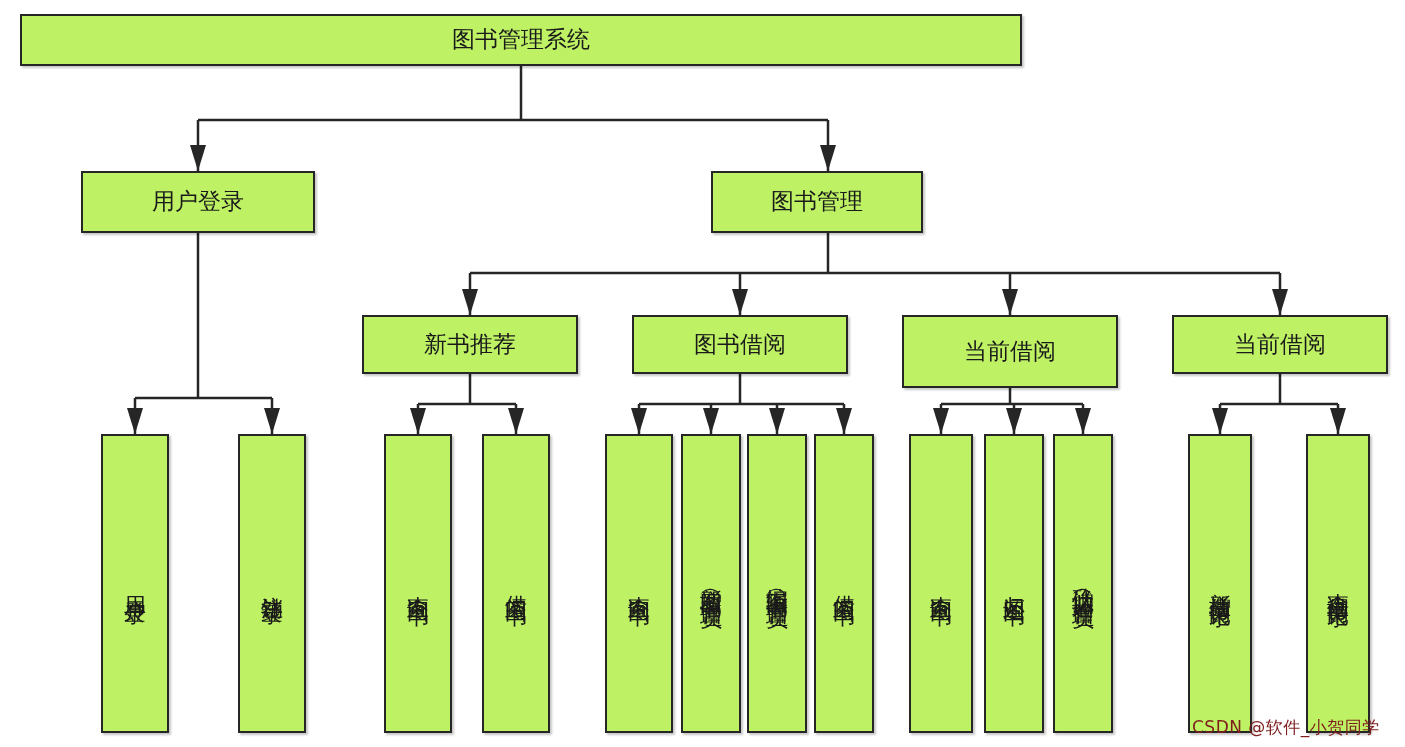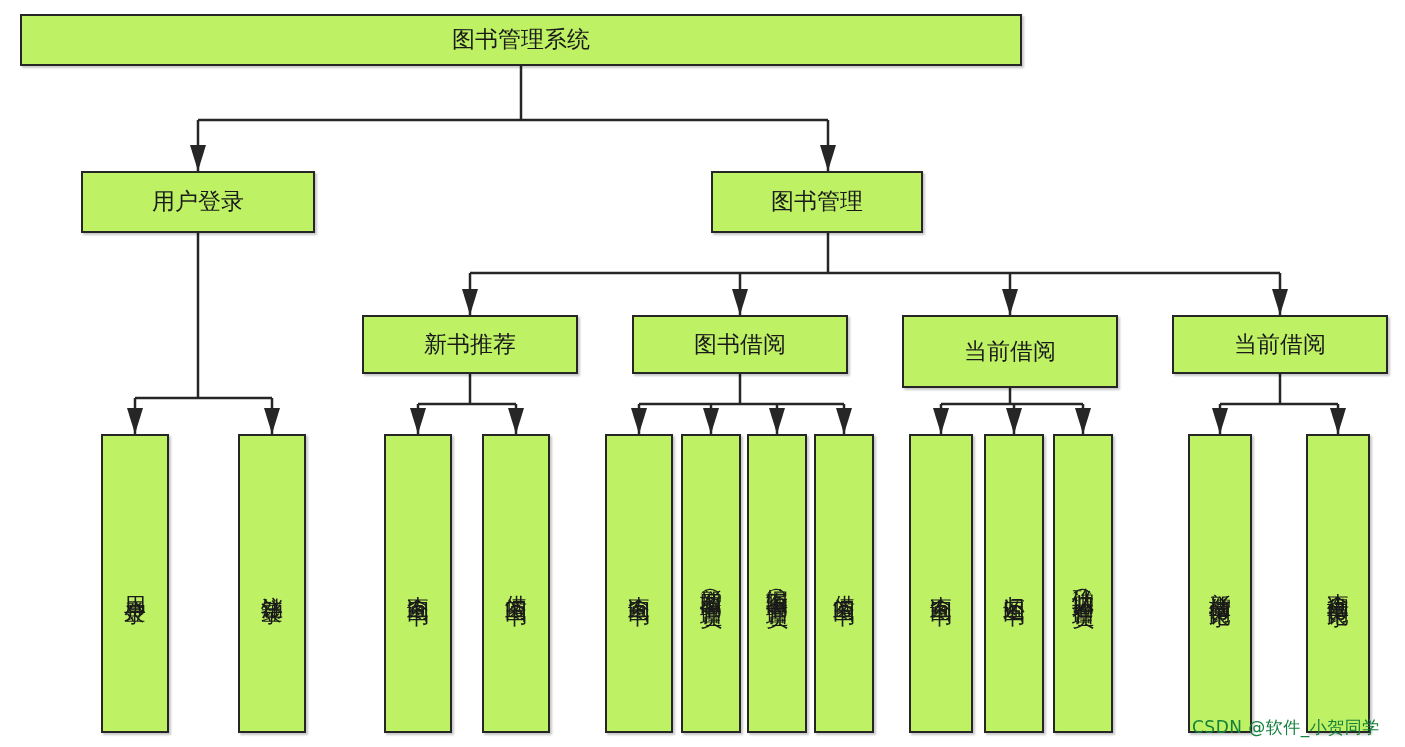--- a/index.html
+++ b/index.html
@@ -55,21 +55,21 @@
   }
   .node.vert .label {
     writing-mode: vertical-rl;
     text-orientation: upright;
     font-size: 22px;
     letter-spacing: 3px;
     line-height: 1;
   }
   .watermark {
     position: absolute;
-    color: #15803d;
+    color: #7f1d1d;
     font-size: 17px;
     white-space: nowrap;
     letter-spacing: 0.5px;
   }
 </style>
 </head>
 <body>
 
 <div id="diagram-root">
   <svg class="edges" viewBox="0 0 1405 747" xmlns="http://www.w3.org/2000/svg">

